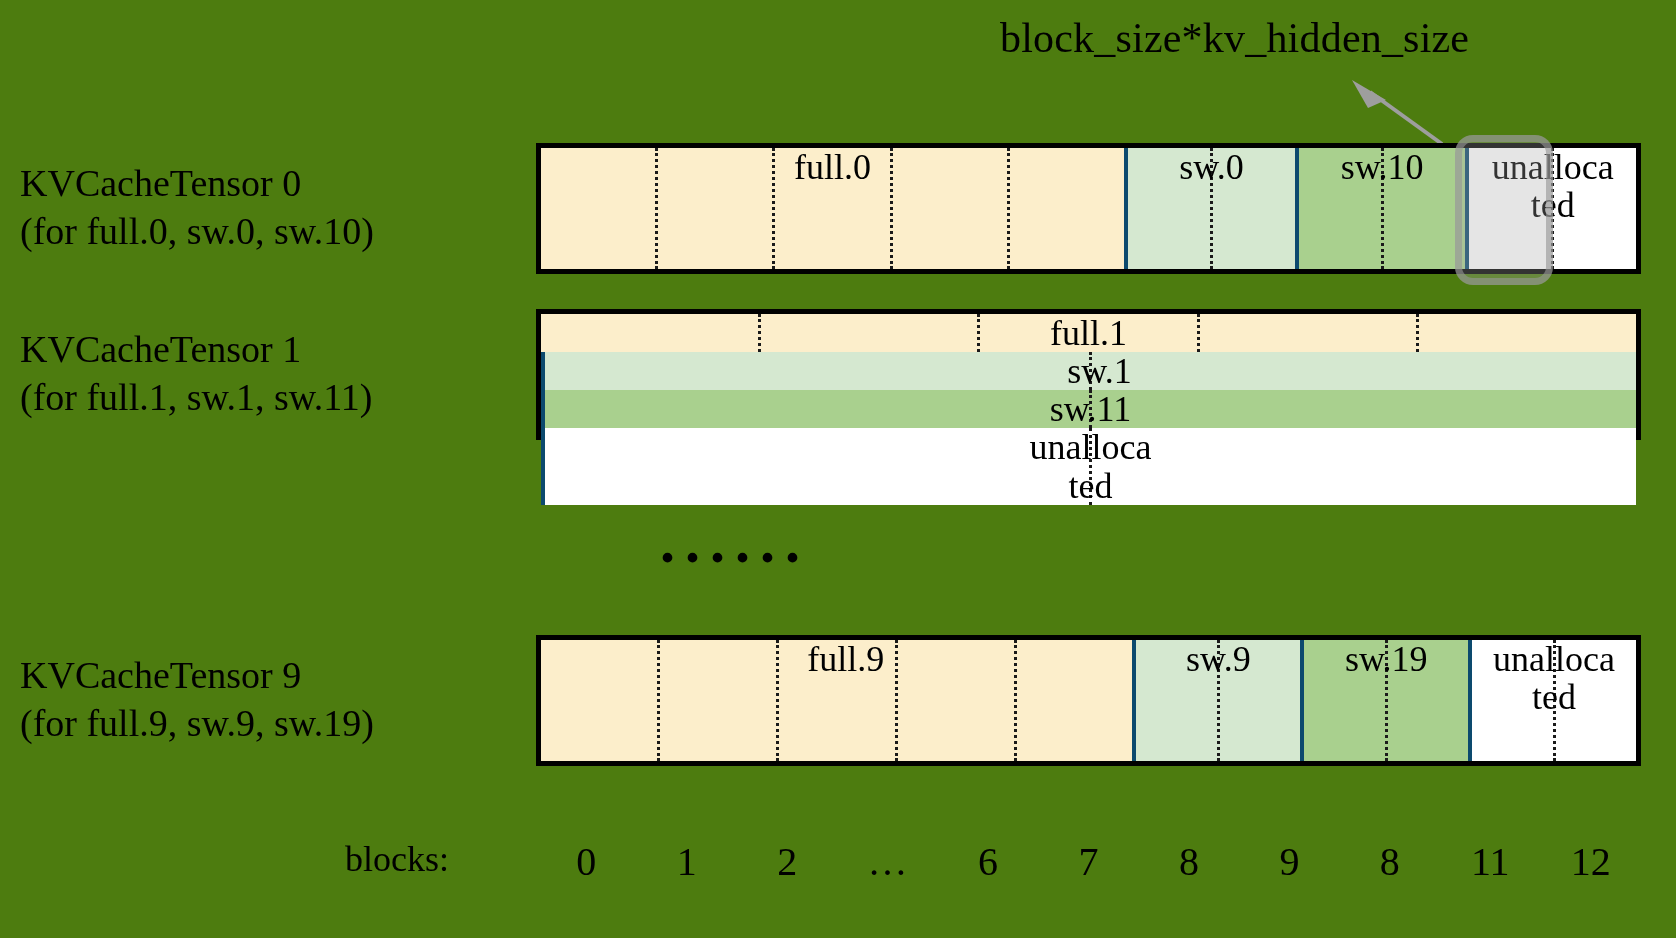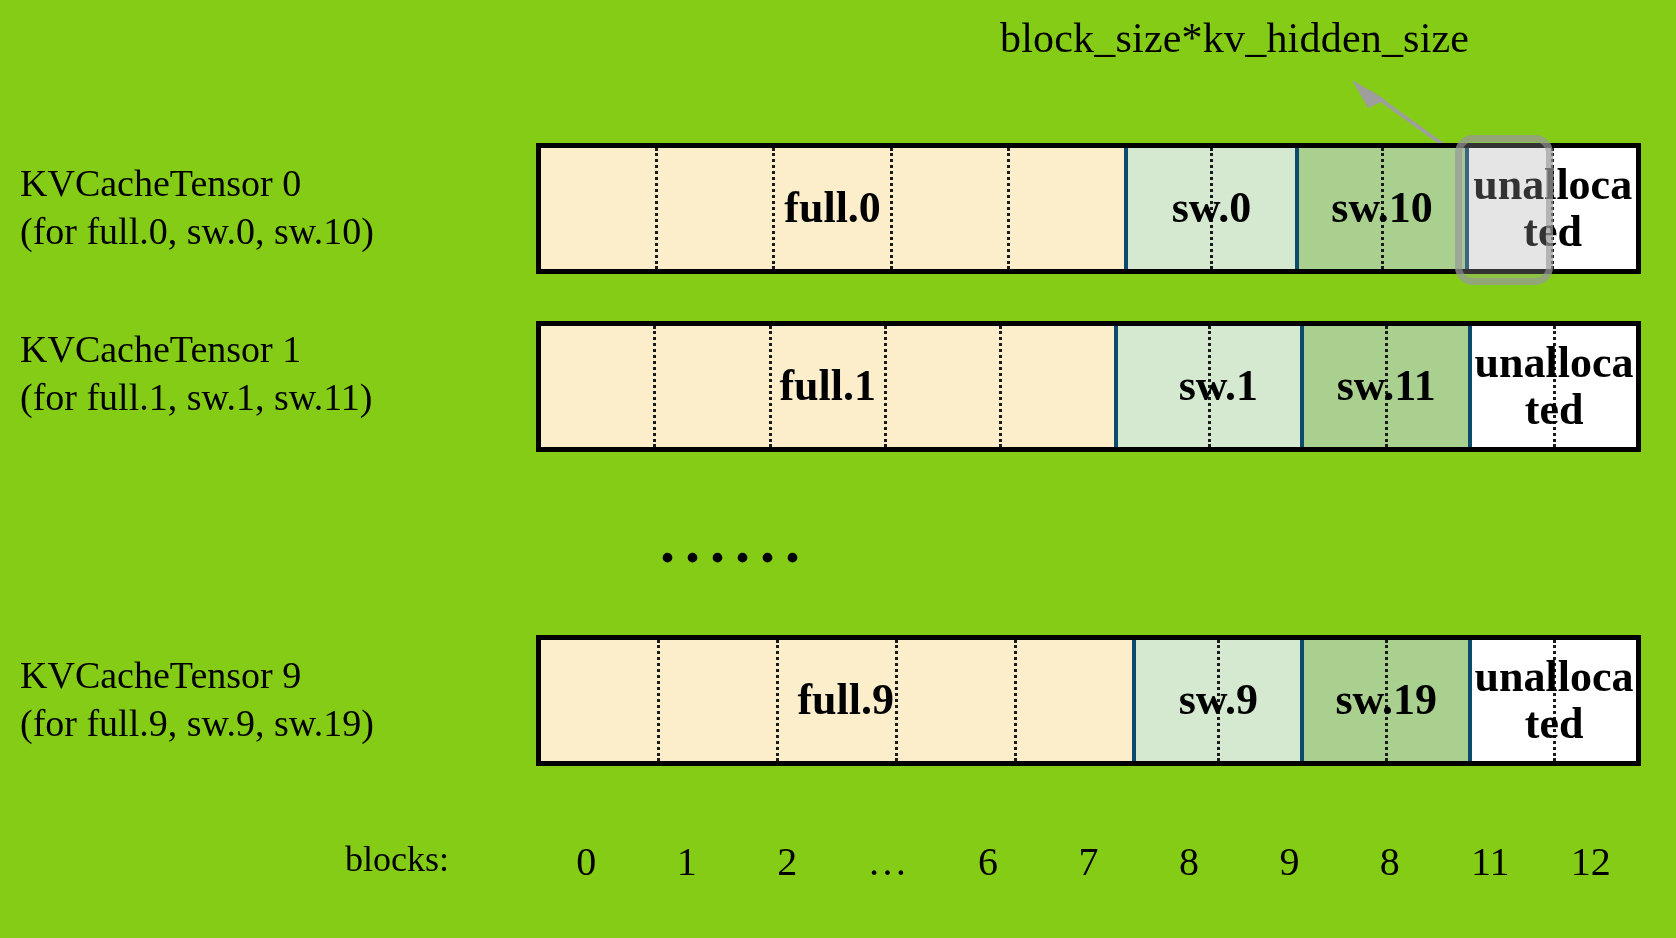--- a/index.html
+++ b/index.html
@@ -4,21 +4,21 @@
 <style>
   html, body {
     margin: 0;
     padding: 0;
     background: #ffffff;
   }
   #canvas {
     position: relative;
     width: 1676px;
     height: 938px;
-    background: #84cc16;
+    background: #4d7c0f;
     font-family: "Liberation Serif", "DejaVu Serif", serif;
     overflow: hidden;
   }
 
   
   .annot-label {
     position: absolute;
     left: 1000px;
     top: 14px;
     font-size: 42px;
@@ -57,24 +57,23 @@
     height: 131px;
     box-sizing: border-box;
     border: 5px solid #000000;
     display: flex;
     background: #ffffff;
   }
   .seg {
     position: relative;
     box-sizing: border-box;
     display: flex;
-    align-items: center;
     justify-content: center;
-    font-weight: bold;
-    font-size: 44px;
+    font-weight: normal;
+    font-size: 36px;
     color: #000000;
     overflow: visible;
   }
   .seg + .seg { border-left: 4px solid #0c4a6e; }
   .seg-label {
     position: relative;
     z-index: 3;
     text-align: center;
     line-height: 1.06;
     white-space: pre-line;
@@ -199,21 +198,21 @@
     </div>
 
     <div class="highlight" style="left:1455px; top:-8px; width:98px; height:150px;"></div>
   </div>
 
   <div class="row" style="top:309px;">
     <div class="row-label" style="top:16px;">
       <span>KVCacheTensor 1</span>
       <span class="l2">(for full.1, sw.1, sw.11)</span>
     </div>
-    <div class="bar" style="top:12px;">
+    <div class="bar" style="top:0;flex-direction:column;">
       <div class="seg" style="flex:7 1 0; background:#fceecb;">
         <span class="divs">
             <i></i>
             <i></i>
             <i></i>
             <i></i>
             <i></i>
           </span>
         <span class="seg-label">full.1</span>
       </div>

